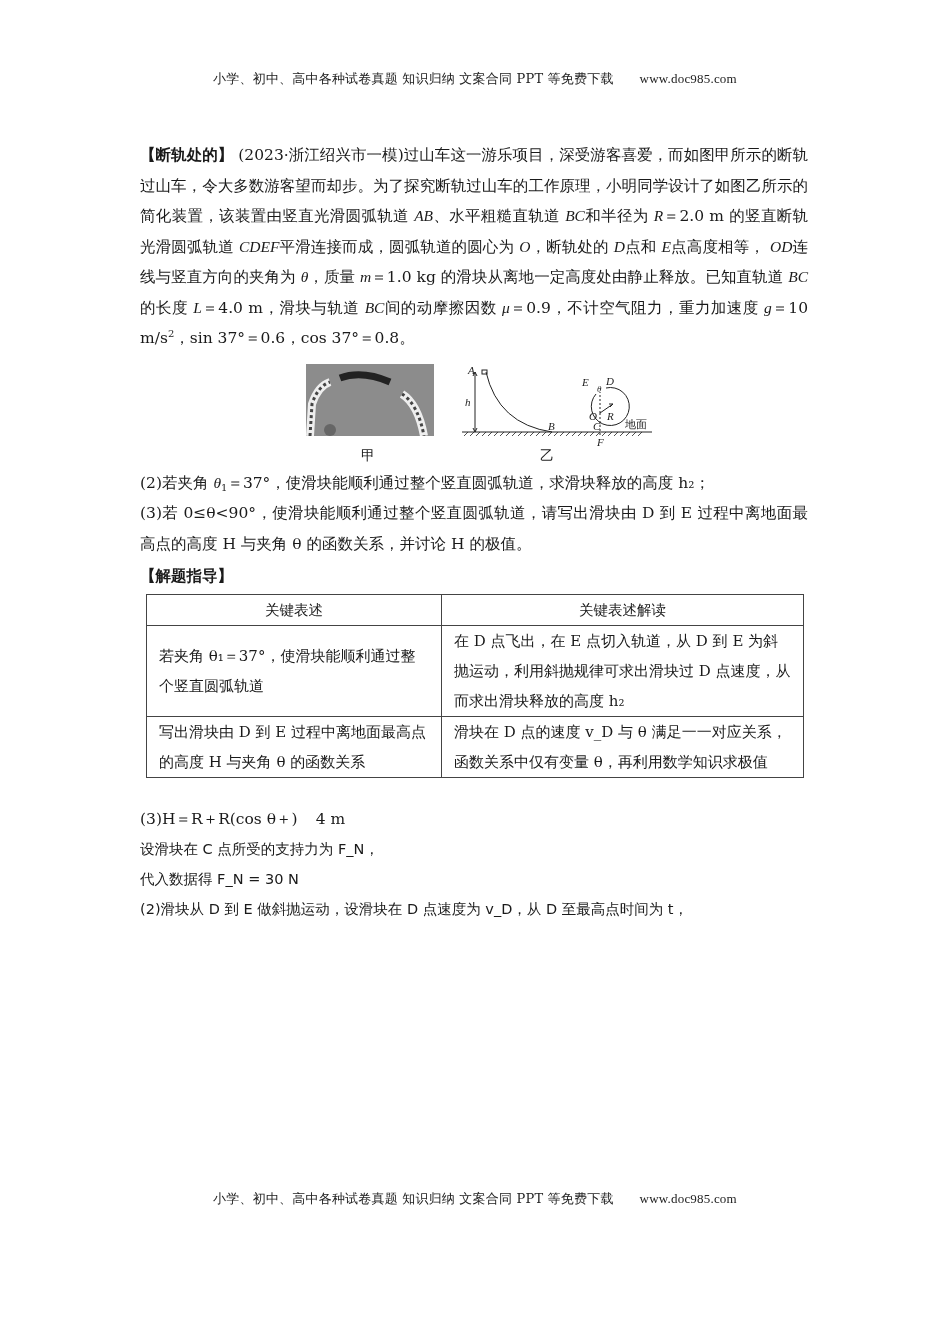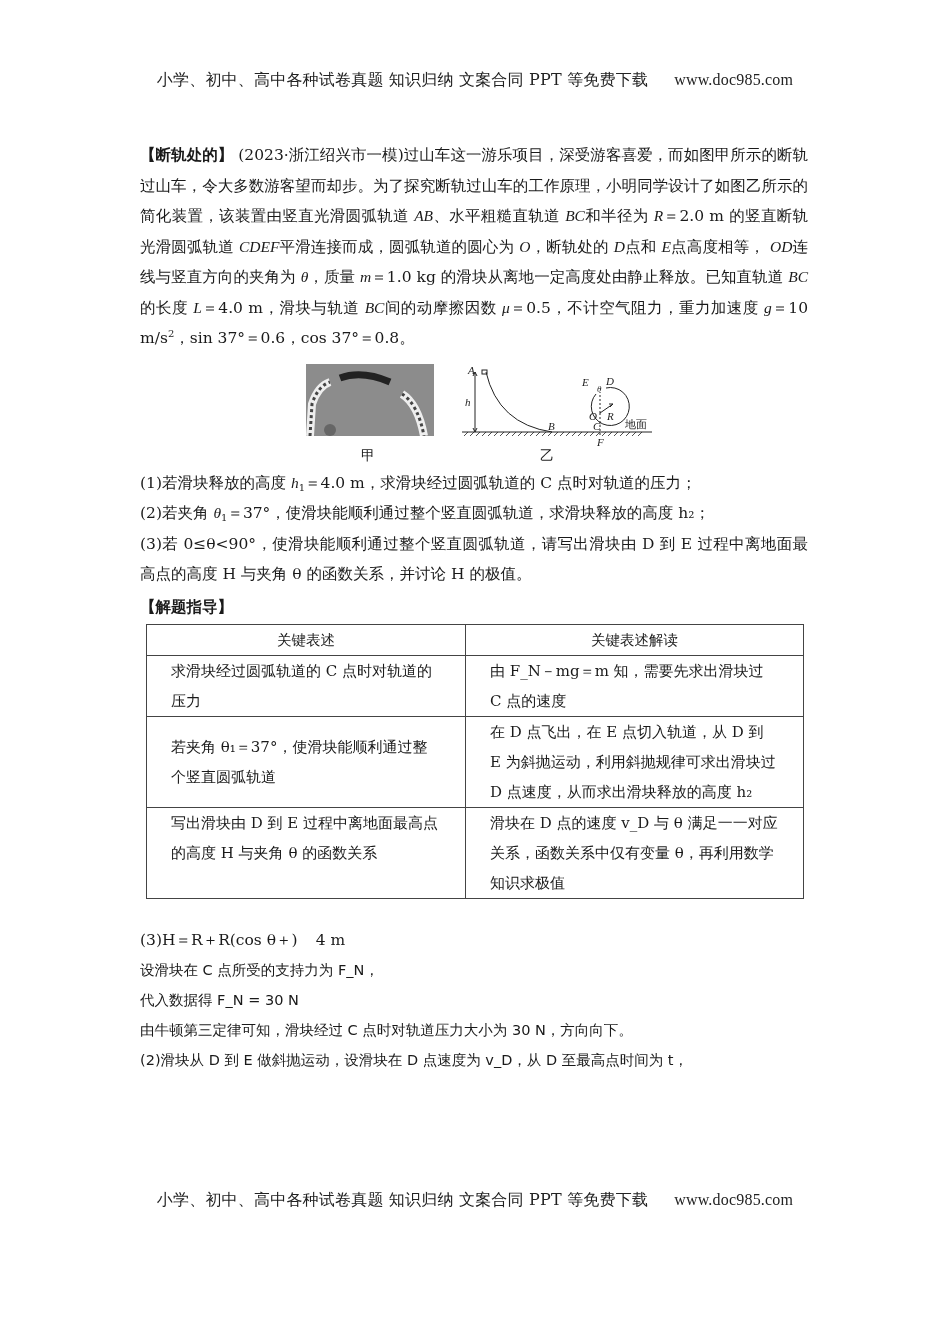--- a/index.html
+++ b/index.html
@@ -3,21 +3,21 @@
 <meta charset="utf-8">
 <style>
   html, body { margin: 0; padding: 0; background: #ffffff; }
   body {
     width: 950px; height: 1344px; position: relative; overflow: hidden;
     font-family: "DejaVu Serif", "Liberation Serif", serif;
     color: #1a1a1a;
   }
   .hdr, .ftr {
     position: absolute; left: 0; width: 950px; text-align: center;
-    font-size: 16px; color: #222; letter-spacing: 0.2px;
+    font-size: 13px; color: #222; letter-spacing: 0.2px;
   }
   .hdr { top: 70px; }
   .ftr { top: 1190px; }
   .hdr .url, .ftr .url { margin-left: 26px; font-family: "Liberation Serif", serif; }
   .content {
     position: absolute; left: 140px; top: 140px; width: 668px;
     font-size: 15.5px; line-height: 30.5px;
   }
   .para { text-align: justify; }
   .bold { font-family: "DejaVu Sans", sans-serif; font-weight: bold; }
@@ -31,21 +31,21 @@
     position: absolute; left: 166px; top: 0; width: 128px; height: 72px;
     background: #8a8a8a; overflow: hidden;
   }
   .cap { position: absolute; font-family: "DejaVu Sans", sans-serif; font-size: 14px; }
   .guide-title { margin-top: 2px; }
   table.guide {
     border-collapse: collapse; width: 658px; margin-left: 6px; margin-top: 2px;
     font-size: 15px; line-height: 30px;
   }
   table.guide td {
-    border: 1.3px solid #444; vertical-align: top; padding: 0 24px;
+    border: 1.3px solid #444; vertical-align: top; padding: 0 12px;
   }
   table.guide td.h { text-align: center; vertical-align: middle; }
   table.guide td.c1 { width: 270px; }
   table.guide td.mid { vertical-align: middle; }
   .sans { font-family: "DejaVu Sans", sans-serif; font-size: 14.5px; }
   .answer { margin-top: 26px; line-height: 30px; }
   .gap { display: inline-block; width: 18px; }
 </style>
 </head>
 <body>
@@ -65,21 +65,21 @@
     <i>CDEF</i><span>平滑连接而成，圆弧轨道的圆心为</span>
     <i>O</i><span>，断轨处的</span>
     <i>D</i><span>点和</span>
     <i>E</i><span>点高度相等，</span>
     <i>OD</i><span>连线与竖直方向的夹角为</span>
     <i>θ</i><span>，质量</span>
     <i>m</i><span>＝1.0 kg 的滑块从离地一定高度处由静止释放。已知直轨道</span>
     <i>BC</i><span>的长度</span>
     <i>L</i><span>＝4.0 m，滑块与轨道</span>
     <i>BC</i><span>间的动摩擦因数</span>
-    <i>μ</i><span>＝0.5，不计空气阻力，重力加速度</span>
+    <i>μ</i><span>＝0.9，不计空气阻力，重力加速度</span>
     <i>g</i><span>＝10 m/s</span><sup>2</sup><span>，sin 37°＝0.6，cos 37°＝0.8。</span>
   </div>
 
   <div class="figrow">
     <div class="photo">
       <svg width="128" height="72" viewBox="0 0 128 72">
         <rect width="128" height="72" fill="#8c8c8c"></rect>
         <path d="M4 72 L6 40 Q12 22 24 18" stroke="#eee" stroke-width="8" fill="none"></path>
         <path d="M4 72 L6 40 Q12 22 24 18" stroke="#444" stroke-width="3" stroke-dasharray="3 3" fill="none"></path>
         <path d="M96 30 Q112 40 118 72" stroke="#eee" stroke-width="8" fill="none"></path>
@@ -146,58 +146,50 @@
         <text x="145" y="56">R</text>
         <text x="131" y="66">C</text>
         <text x="135" y="82">F</text>
       </g>
       <text x="163" y="64" font-family="DejaVu Sans, sans-serif" font-size="11" fill="#222">地面</text>
     </svg>
     <div class="cap" style="left:400px; top:76px;">乙</div>
   </div>
 
   <div>
-    <span>(1)若滑块释放的高度 </span><i>h</i><sub>1</sub><span>＝4.0 m，求滑块经过圆弧轨道的 C 点时对轨道的压力；</span>
-  </div>
-  <div>
     <span>(2)若夹角 </span><i>θ</i><sub>1</sub><span>＝37°，使滑块能顺利通过整个竖直圆弧轨道，求滑块释放的高度 h₂；</span>
   </div>
   <div class="para">
     <span>(3)若 0≤θ&lt;90°，使滑块能顺利通过整个竖直圆弧轨道，请写出滑块由 D 到 E 过程中离地面最高点的高度 H 与夹角 θ 的函数关系，并讨论 H 的极值。</span>
   </div>
 
   <div class="bold guide-title">【解题指导】</div>
 
   <table class="guide">
     <tbody>
         <tr>
       <td class="h c1 sans">关键表述</td>
       <td class="h sans">关键表述解读</td>
-    </tr>
-    <tr>
-      <td class="c1">求滑块经过圆弧轨道的 C 点时对轨道的压力</td>
-      <td>由 F_N－mg＝m 知，需要先求出滑块过 C 点的速度</td>
     </tr>
     <tr>
       <td class="c1 mid">若夹角 θ₁＝37°，使滑块能顺利通过整个竖直圆弧轨道</td>
       <td>在 D 点飞出，在 E 点切入轨道，从 D 到 E 为斜抛运动，利用斜抛规律可求出滑块过 D 点速度，从而求出滑块释放的高度 h₂</td>
     </tr>
     <tr>
       <td class="c1">写出滑块由 D 到 E 过程中离地面最高点的高度 H 与夹角 θ 的函数关系</td>
       <td>滑块在 D 点的速度 v_D 与 θ 满足一一对应关系，函数关系中仅有变量 θ，再利用数学知识求极值</td>
     </tr>
   </tbody>
     </table>
 
   <div class="answer">
     <div>
       <span>(3)H＝R＋R(cos θ＋)</span><span class="gap"></span><span>4 m</span>
     </div>
     <div class="sans">设滑块在 C 点所受的支持力为 F_N，</div>
     <div class="sans">代入数据得 F_N = 30 N</div>
-    <div class="sans">由牛顿第三定律可知，滑块经过 C 点时对轨道压力大小为 30 N，方向向下。</div>
     <div class="sans">(2)滑块从 D 到 E 做斜抛运动，设滑块在 D 点速度为 v_D，从 D 至最高点时间为 t，</div>
   </div>
 </div>
 
 <div class="ftr">
   <span>小学、初中、高中各种试卷真题  知识归纳  文案合同  PPT 等免费下载</span><span class="url">www.doc985.com</span>
 </div>
 
 </body></html>

